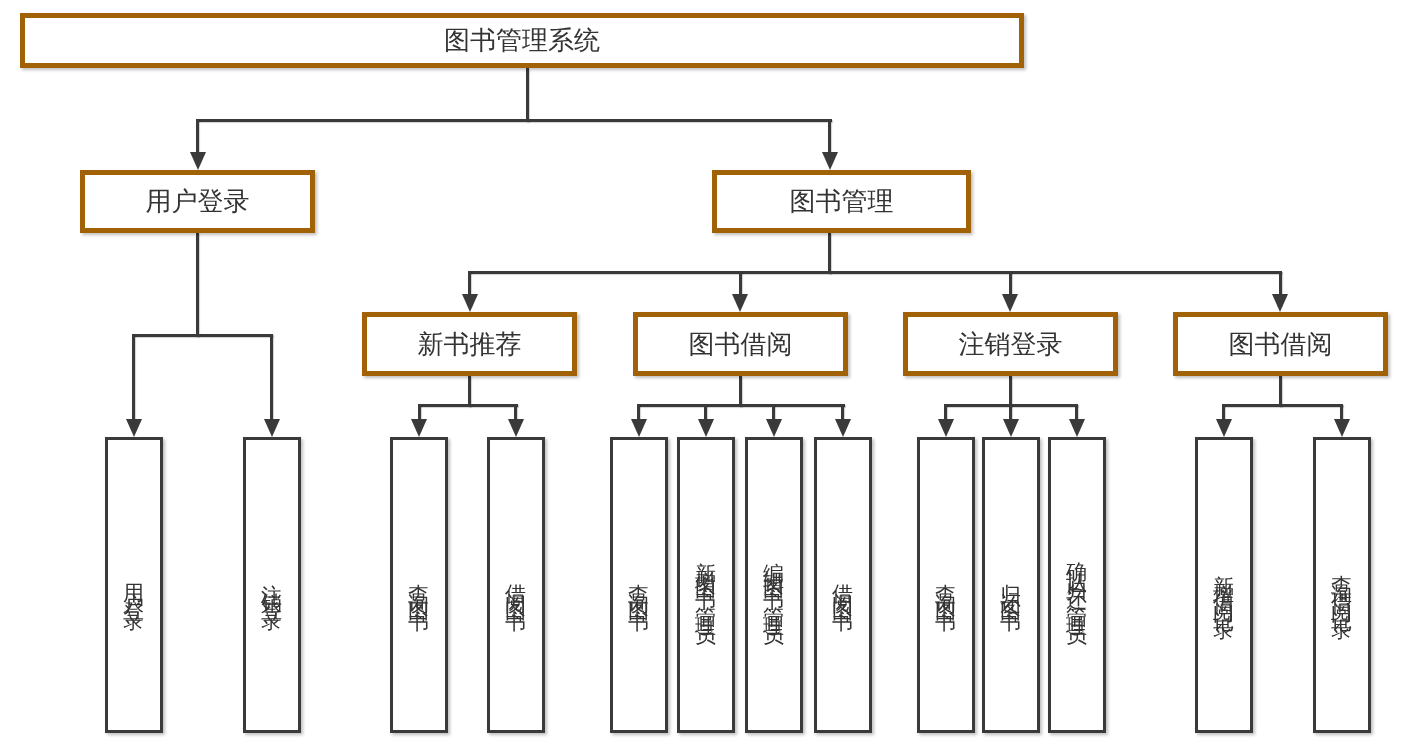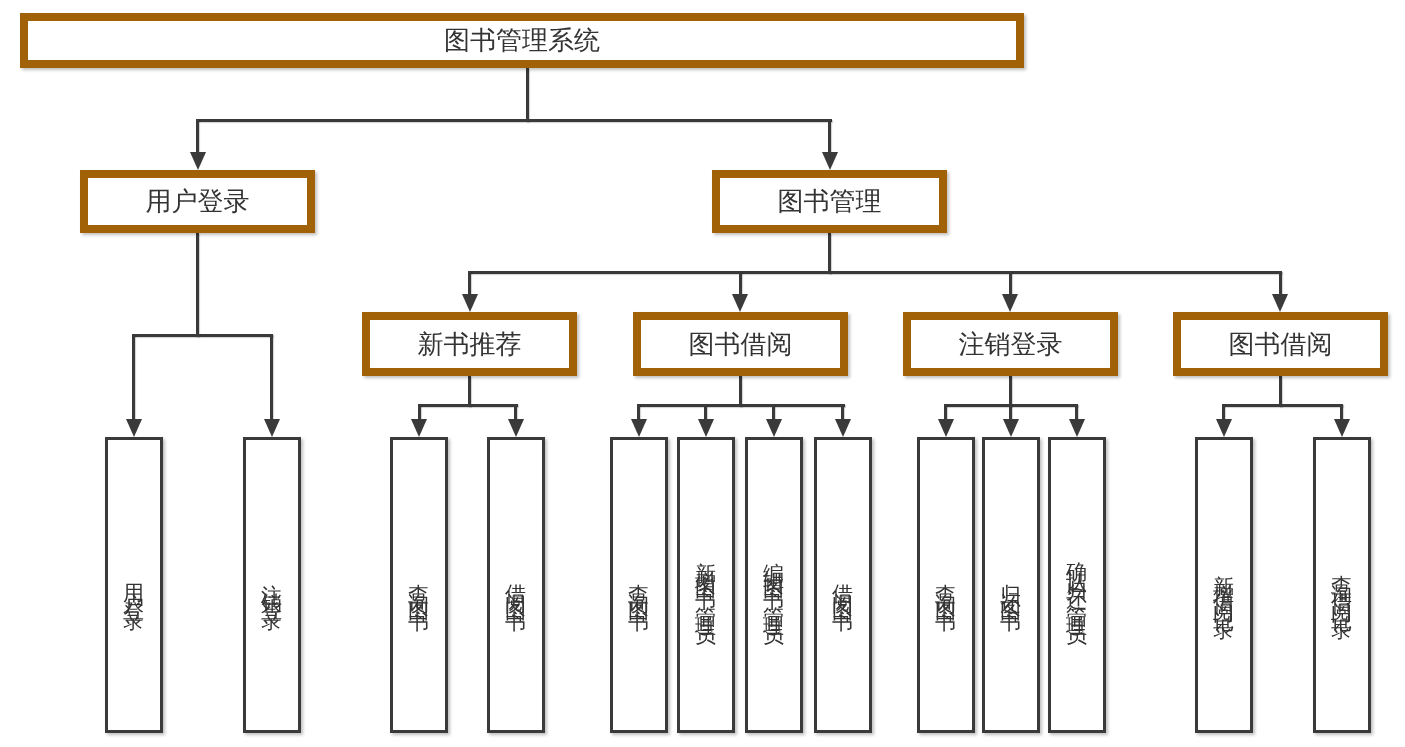--- a/index.html
+++ b/index.html
@@ -2,21 +2,21 @@
 <html><head>
 <meta charset="utf-8">
 <style>
   html,body{margin:0;padding:0;background:#ffffff;}
   .canvas{
     position:relative;width:1405px;height:747px;background:#ffffff;
     font-family:"Liberation Sans","DejaVu Sans",sans-serif;overflow:hidden;
   }
   .hbox{
     position:absolute;box-sizing:border-box;background:#ffffff;
-    border:8px solid #a16207;display:flex;align-items:center;justify-content:center;
+    border:5px solid #a16207;display:flex;align-items:center;justify-content:center;
     font-size:26px;color:#333333;box-shadow:2px 2px 3px rgba(0,0,0,0.25);
     white-space:nowrap;z-index:3;
   }
   .vbox{
     position:absolute;box-sizing:border-box;top:437px;width:58px;height:296px;
     background:#ffffff;border:3px solid #3a3a3a;
     display:flex;align-items:center;justify-content:center;
     box-shadow:2px 2px 3px rgba(0,0,0,0.25);z-index:3;
   }
   .vtext{
@@ -99,21 +99,21 @@
   <div class="arrow" style="left:1334px;top:419px"></div>
 
   <div class="hbox" style="left:20px;top:13px;width:1004px;height:55px">
     <span>图书管理系统</span>
   </div>
 
   <div class="hbox" style="left:80px;top:170px;width:235px;height:63px">
     <span>用户登录</span>
   </div>
 
-  <div class="hbox" style="left:712px;top:170px;width:235px;height:63px">
+  <div class="hbox" style="left:712px;top:170px;width:259px;height:63px">
     <span>图书管理</span>
   </div>
 
   <div class="hbox" style="left:633px;top:312px;width:215px;height:64px">
     <span>图书借阅</span>
   </div>
 
   <div class="hbox" style="left:362px;top:312px;width:215px;height:64px">
     <span>新书推荐</span>
   </div>

